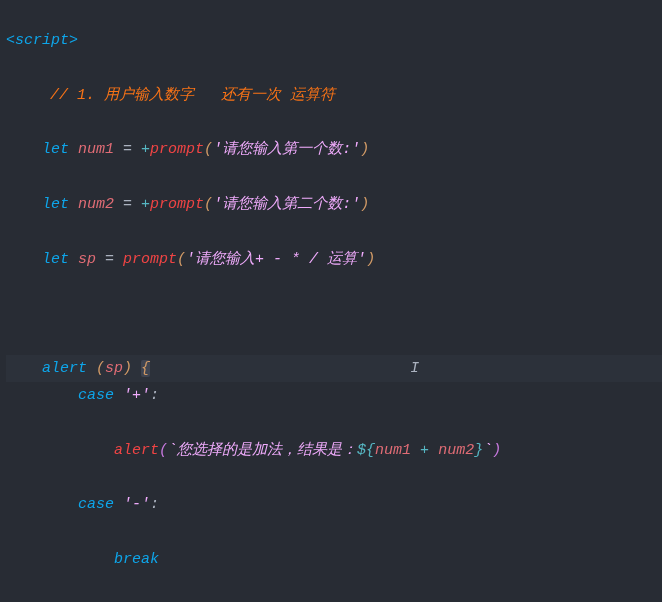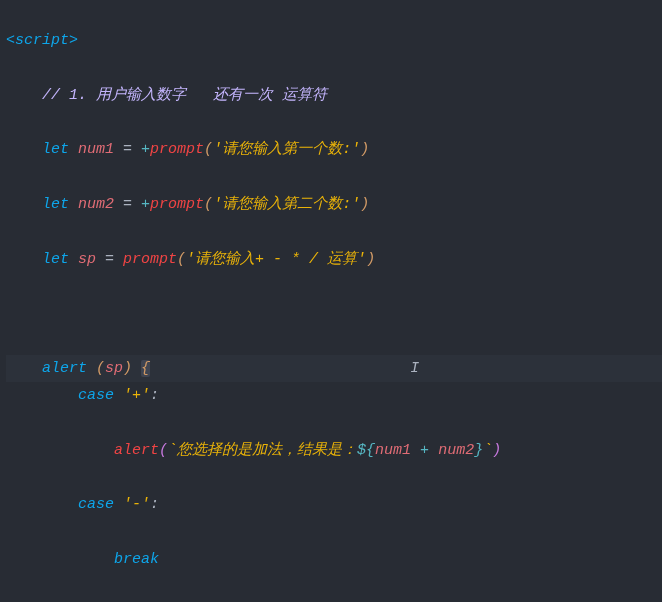--- a/index.html
+++ b/index.html
@@ -22,26 +22,26 @@
     .code-area {
       padding-left: 6px;
       white-space: pre;
       position: relative;
     }
     .line {
       display: block;
       min-height: 27px;
     }
     .tag { color: #0ea5e9; }
-    .comment { color: #c4b5fd; font-style: italic; }
+    .comment { color: #f97316; font-style: italic; margin-left: 8px; }
     .keyword { color: #0ea5e9; }
     .variable { color: #e06c75; }
     .operator { color: #56b6c2; }
     .function { color: #ef4444; }
-    .string { color: #eab308; }
+    .string { color: #f0abfc; }
     .punctuation { color: #abb2bf; }
     .bracket-yellow { color: #d19a66; }
     .bracket-purple { color: #c678dd; }
     .bracket-blue { color: #56b6c2; }
     .template-var { color: #e06c75; }
     .highlight-line {
       background: #2c313a;
       display: inline-block;
       width: 100%;
     }

